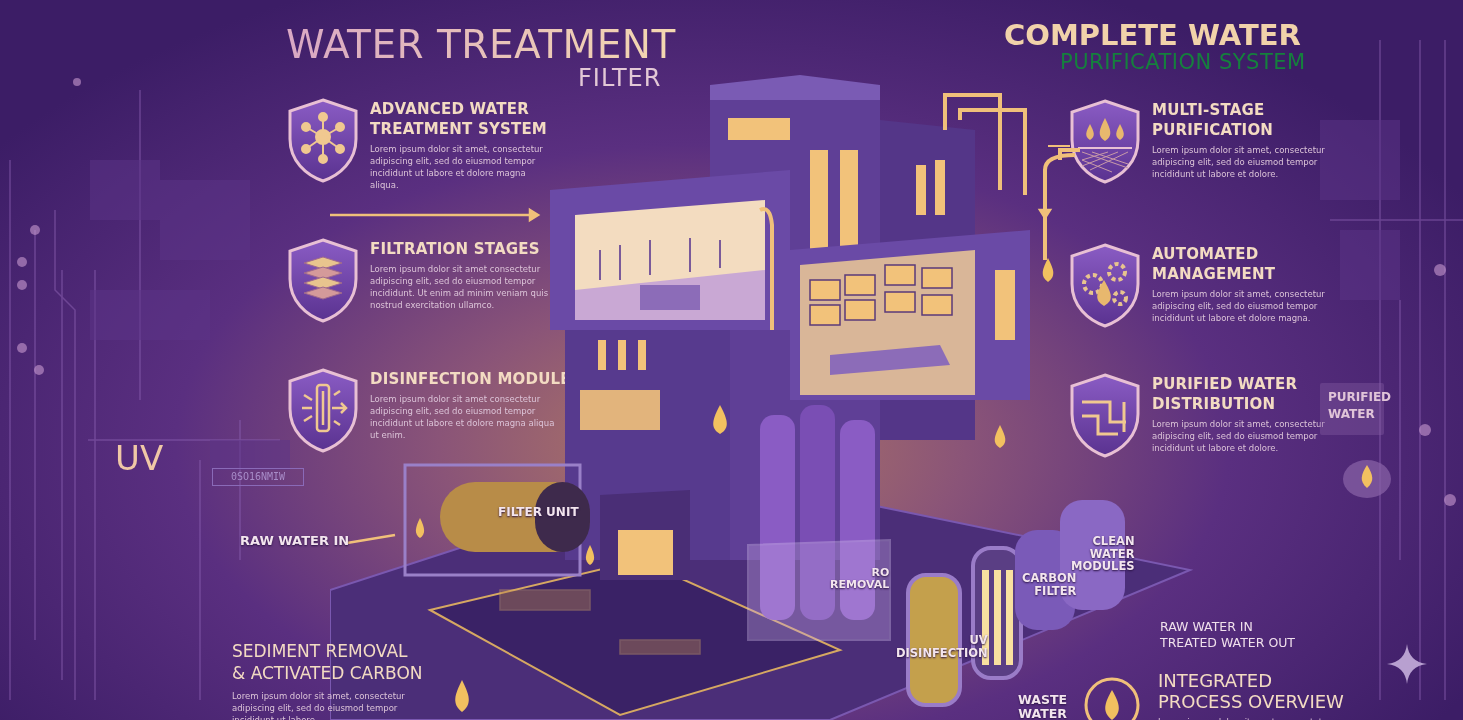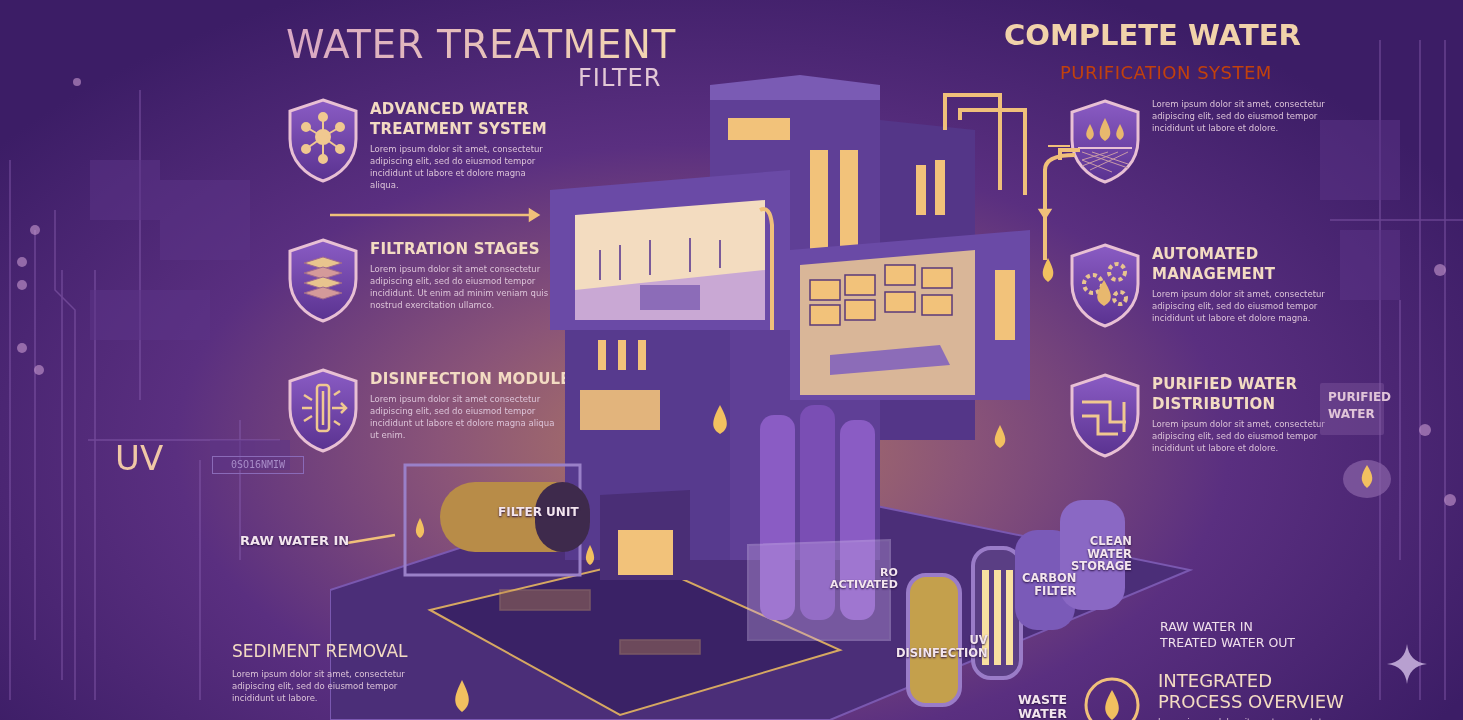--- a/index.html
+++ b/index.html
@@ -5,21 +5,21 @@
   html,body{margin:0;padding:0;}
   body{width:1463px;height:720px;overflow:hidden;position:relative;
     font-family:"DejaVu Sans","Liberation Sans",sans-serif;
     background:radial-gradient(ellipse 60% 70% at 48% 62%, #b27a62 0%, #8a5478 30%, #5a2f80 60%, #3c1d66 100%);}
   .abs{position:absolute;}
   .circuit{position:absolute;inset:0;pointer-events:none;}
   .title-main{left:286px;top:22px;font-size:39px;font-weight:normal;letter-spacing:0.5px;
     background:linear-gradient(90deg,#d9a8c4,#f4d8b0);-webkit-background-clip:text;background-clip:text;color:transparent;}
   .title-sub{left:578px;top:64px;font-size:24px;color:#e3c8d6;letter-spacing:1px;}
   .title2-main{left:1004px;top:18px;font-size:29px;font-weight:bold;color:#f1d2aa;}
-  .title2-sub{left:1060px;top:62px;font-size:18px;color:#c2410c;letter-spacing:0.5px;}
+  .title2-sub{left:1060px;top:50px;font-size:21px;color:#15803d;letter-spacing:0.5px;}
   .feat{position:absolute;display:flex;gap:10px;}
   .shield{width:74px;height:86px;flex:none;}
   .feat h3{margin:2px 0 4px 0;font-size:15px;line-height:20px;color:#f3dbc2;font-weight:bold;letter-spacing:0.2px;}
   .feat p{margin:0;font-size:8.5px;line-height:12px;color:#dcc4d8;width:185px;}
   .label{position:absolute;color:#f3e5ee;font-weight:bold;text-shadow:0 1px 2px #2a1244;text-align:right;line-height:1.1;}
   .bldg{position:absolute;}
   .uv{left:115px;top:438px;font-size:34px;color:#f0c8a6;}
   .spark{left:1385px;top:642px;width:44px;height:44px;}
 </style>
 </head>
@@ -147,20 +147,21 @@
         <path d="M22 26 C18 34 16 38 22 42 C28 38 26 34 22 26Z"></path>
         <path d="M37 20 C31 32 29 38 37 43 C45 38 43 32 37 20Z"></path>
         <path d="M52 26 C48 34 46 38 52 42 C58 38 56 34 52 26Z"></path>
       </g>
     <line x1="10" y1="50" x2="64" y2="50" stroke="#e8c0d4" stroke-width="2"></line>
     <g stroke="#c89aa8" stroke-width="1">
         <path d="M14 54 L60 70 M14 62 L44 74 M24 54 L60 66 M60 54 L22 72 M50 54 L14 68 M40 54 L14 62"></path>
       </g>
   </svg>
   <div>
+    <h3><span>MULTI-STAGE</span><br><span>PURIFICATION</span></h3>
     <p>Lorem ipsum dolor sit amet, consectetur adipiscing elit, sed do eiusmod tempor incididunt ut labore et dolore.</p>
   </div>
 </div>
 <div class="feat" style="left:1068px;top:242px;">
   <svg class="shield" viewBox="0 0 74 86">
     <use href="#shield"></use>
     <g fill="none" stroke="#e8c48e" stroke-width="4" stroke-dasharray="4 3">
         <circle cx="25" cy="42" r="9"></circle>
         <circle cx="49" cy="30" r="8"></circle>
         <circle cx="52" cy="56" r="6"></circle>
@@ -284,55 +285,56 @@
     <path d="M1040 210 L1050 210 L1045 218 Z"></path>
   </g>
 </svg>
 
 <div class="abs" style="left:1048px;top:145px;width:22px;height:2px;background:#f0c07a;"></div>
 
 <div class="label" style="left:240px;top:534px;font-size:13px;">RAW WATER IN</div>
 <div class="label" style="left:498px;top:506px;font-size:12px;">FILTER UNIT</div>
 <div class="label" style="left:830px;top:567px;font-size:11px;">
   <span>RO</span><br>
-  <span>ACTIVATED</span>
+  <span>REMOVAL</span>
 </div>
 <div class="label" style="left:896px;top:634px;font-size:11.5px;">
   <span>UV</span><br>
   <span>DISINFECTION</span>
 </div>
 <div class="label" style="left:1022px;top:572px;font-size:11.5px;">
   <span>CARBON</span><br>
   <span>FILTER</span>
 </div>
 <div class="label" style="left:1071px;top:535px;font-size:11.5px;">
   <span>CLEAN</span><br>
   <span>WATER</span><br>
-  <span>STORAGE</span>
+  <span>MODULES</span>
 </div>
 <div class="label" style="left:1018px;top:693px;font-size:12.5px;">
   <span>WASTE</span><br>
   <span>WATER</span>
 </div>
 
 <div class="abs uv">UV</div>
-<div class="abs" style="left:212px;top:456px;width:90px;height:16px;border:1px solid #8a6ab8;color:#a88cc8;font-family:'DejaVu Sans Mono',monospace;font-size:10px;text-align:center;line-height:16px;">0SO16NMIW</div>
+<div class="abs" style="left:212px;top:468px;width:90px;height:16px;border:1px solid #8a6ab8;color:#a88cc8;font-family:'DejaVu Sans Mono',monospace;font-size:10px;text-align:center;line-height:16px;">0SO16NMIW</div>
 
 <div class="abs" style="left:1320px;top:383px;width:56px;height:46px;background:rgba(140,100,170,0.35);border-radius:2px;color:#e0c4d8;font-size:12px;font-weight:bold;padding:6px 0 0 8px;line-height:17px;">
   <span>PURIFIED</span><br>
   <span>WATER</span>
 </div>
 <svg class="abs" style="left:1342px;top:455px;" width="50" height="44">
   <ellipse cx="25" cy="24" rx="24" ry="19" fill="#8a64a8" opacity="0.7"></ellipse>
   <path d="M25 10 C19 20 17 26 25 33 C33 26 31 20 25 10Z" fill="#f2c060"></path>
 </svg>
 
 <div class="abs" style="left:232px;top:640px;">
   <div style="font-size:17px;line-height:22px;color:#f3dbc2;">
     <span>SEDIMENT REMOVAL</span><br>
+    <span>&amp; ACTIVATED CARBON</span>
   </div>
   <p style="margin:6px 0 0 0;font-size:8.5px;line-height:12px;color:#dcc4d8;width:180px;">Lorem ipsum dolor sit amet, consectetur adipiscing elit, sed do eiusmod tempor incididunt ut labore.</p>
 </div>
 
 <div class="abs" style="left:1160px;top:619px;font-size:12.5px;color:#f0e0ec;line-height:16px;">
   <span>RAW WATER IN</span><br>
   <span>TREATED WATER OUT</span>
 </div>
 <div class="abs" style="left:1158px;top:670px;">
   <div style="font-size:18px;line-height:21px;color:#f3dbc2;">

